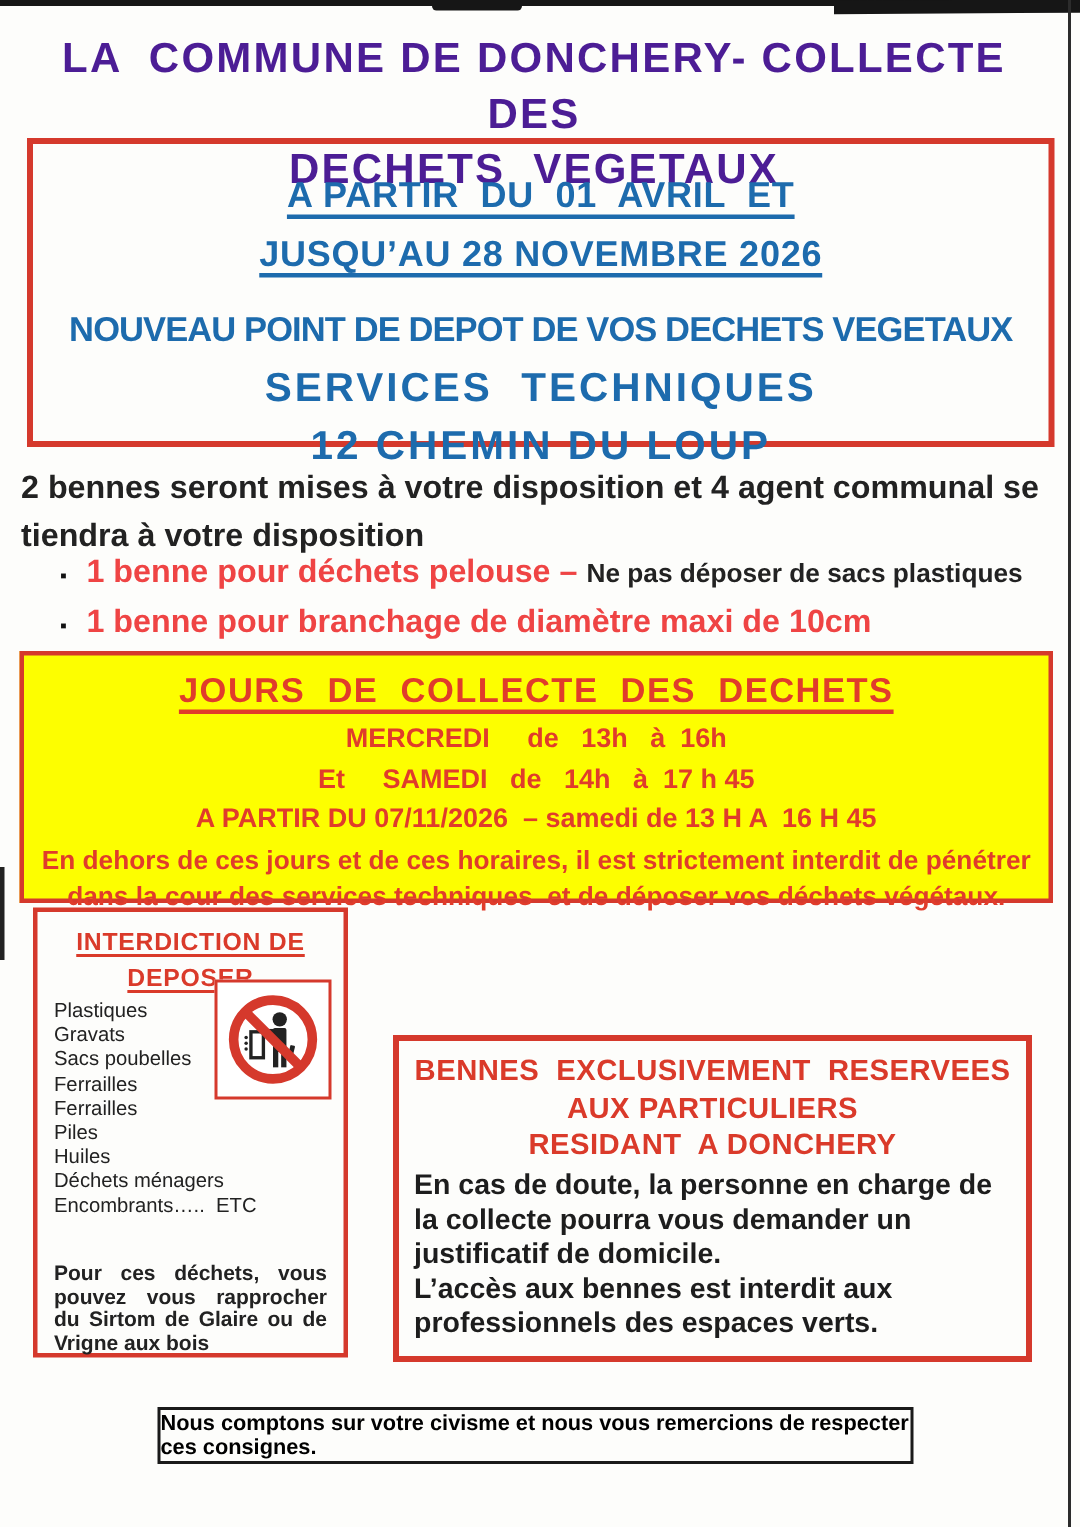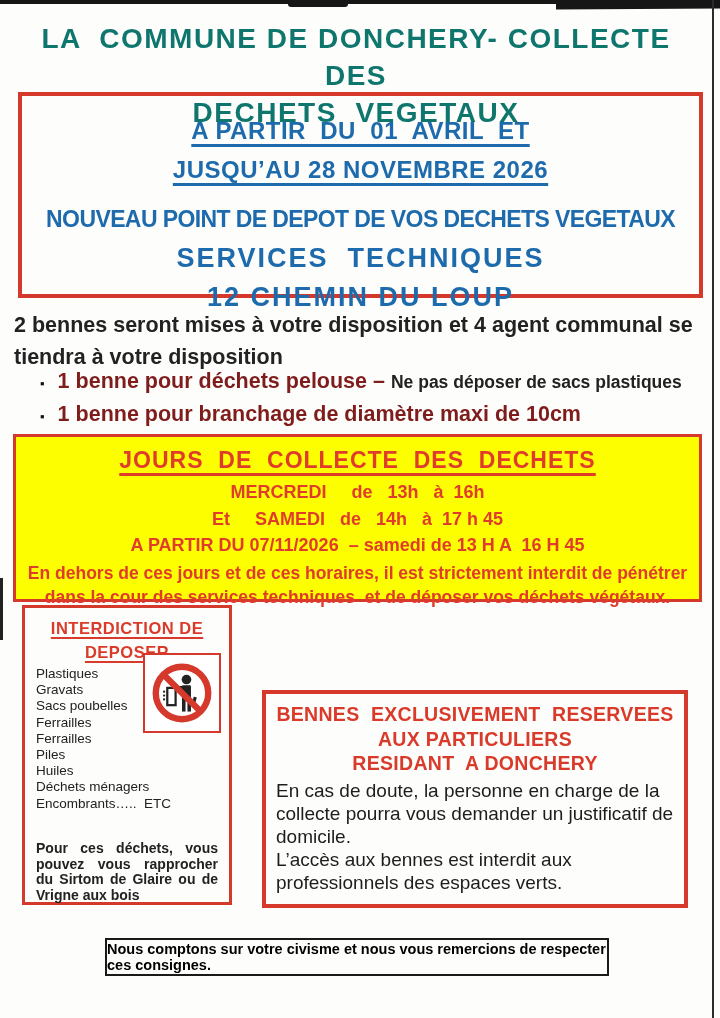--- a/index.html
+++ b/index.html
@@ -12,38 +12,38 @@
 
   
   .scan-top{position:absolute;top:0;left:0;width:100%;height:4px;background:#161616;}
   .scan-top-right{position:absolute;top:0;left:556px;width:164px;height:9px;background:#161616;transform:skewY(-0.4deg);}
   .scan-top-blob{position:absolute;top:0;left:288px;width:60px;height:7px;background:#161616;border-radius:0 0 3px 3px;}
   .scan-line-right{position:absolute;top:0;left:712px;width:2px;height:1018px;background:#2c2c2c;}
   .scan-left-mark{position:absolute;top:578px;left:0;width:3px;height:62px;background:#222;}
 
   
   .main-title{position:absolute;top:20px;left:0;width:712px;text-align:center;
-    color:#0f766e;font-weight:700;font-size:28px;line-height:37px;letter-spacing:1.5px;}
+    color:#4c1d95;font-weight:700;font-size:28px;line-height:37px;letter-spacing:1.5px;}
 
   
   .period-box{position:absolute;top:92px;left:18px;width:677px;height:198px;
     border:4px solid #d5392c;text-align:center;color:#1d6bad;font-weight:700;}
   .period-line1{margin-top:21px;font-size:24px;text-decoration:underline;text-decoration-thickness:2.5px;text-underline-offset:5px;letter-spacing:0.5px;}
   .period-line2{margin-top:11px;font-size:24px;text-decoration:underline;text-decoration-thickness:2.5px;text-underline-offset:5px;letter-spacing:0.5px;}
   .period-line3{margin-top:22px;font-size:23px;letter-spacing:-0.6px;}
   .period-line4{margin-top:10px;font-size:27px;letter-spacing:2px;}
   .period-line5{margin-top:8px;font-size:27px;letter-spacing:2px;}
 
   
   .intro{position:absolute;top:309px;left:14px;width:700px;
     font-size:21.5px;font-weight:700;line-height:32px;color:#222;}
   .bullets{position:absolute;top:366px;left:40px;width:670px;}
   .bullet-row{display:flex;align-items:baseline;line-height:31px;}
   .bullet-glyph{font-size:13px;margin-right:13px;color:#111;}
-  .bullet-main{font-size:21.5px;font-weight:700;color:#7f1d1d;}
+  .bullet-main{font-size:21.5px;font-weight:700;color:#ef4444;}
   .bullet-note{font-size:17.5px;font-weight:700;color:#222;}
 
   
   .schedule-box{position:absolute;top:434px;left:13px;width:683px;height:162px;
     background:#fdfe00;border:3px solid #d5392c;text-align:center;
     color:#e03c2b;font-weight:700;}
   .schedule-title{margin-top:10px;font-size:23px;letter-spacing:1px;
     text-decoration:underline;text-decoration-thickness:2.5px;text-underline-offset:5px;}
   .schedule-line{margin-top:8px;font-size:18px;}
   .schedule-line2{margin-top:6px;font-size:18px;}
@@ -63,21 +63,21 @@
   .forbidden-list div{white-space:pre-wrap;}
   .forbidden-note{position:absolute;top:233px;left:11px;width:182px;
     font-size:14px;line-height:15.7px;font-weight:700;
     color:#222;text-align:justify;}
 
   
   .residents-box{position:absolute;top:690px;left:262px;width:418px;height:210px;
     border:4px solid #d5392c;}
   .residents-title{margin-top:8px;text-align:center;color:#da3a2a;font-weight:700;
     font-size:19.5px;line-height:24.5px;letter-spacing:0.3px;}
-  .residents-body{margin:3px 8px 0 10px;color:#1d1d1d;font-weight:400;
+  .residents-body{margin:3px 8px 0 10px;color:#1d1d1d;font-weight:700;
     font-size:19px;line-height:23px;}
 
   
   .footer-box{position:absolute;top:938px;left:105px;width:500px;height:34px;
     border:2px solid #1a1a1a;display:flex;align-items:center;justify-content:center;}
   .footer-text{font-size:14.5px;font-weight:600;color:#000000;}
 </style>
 </head>
 <body>
 

